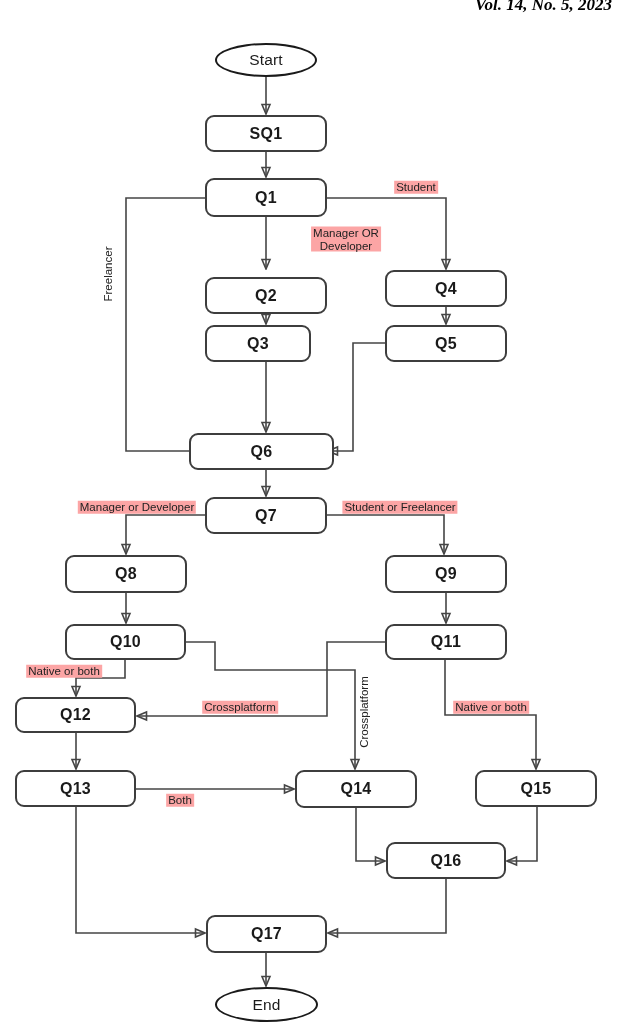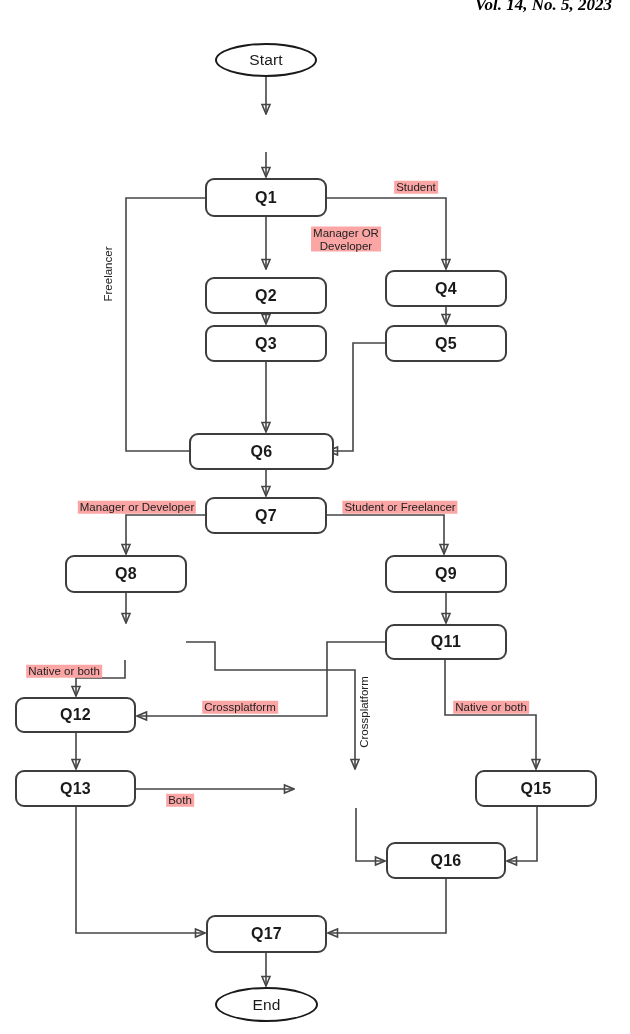--- a/index.html
+++ b/index.html
@@ -65,46 +65,49 @@
     <path d="M136,789 H294" marker-end="url(#arr)"></path>
     <path d="M356,808 V861 H385" marker-end="url(#arr)"></path>
     <path d="M537,807 V861 H507" marker-end="url(#arr)"></path>
     <path d="M446,879 V933 H328" marker-end="url(#arr)"></path>
     <path d="M76,807 V933 H205" marker-end="url(#arr)"></path>
     <path d="M266,953 V986" marker-end="url(#arr)"></path>
   </svg>
 
   <div class="node terminal" style="left:215px;top:43px;width:102px;height:34px;">Start</div>
 
+  <div class="node" style="left:205px;top:115px;width:122px;height:37px;">SQ1</div>
 
   <div class="node" style="left:205px;top:178px;width:122px;height:39px;">Q1</div>
 
   <div class="node" style="left:205px;top:270px;width:122px;height:37px;margin-top:7px;">Q2</div>
 
   <div class="node" style="left:385px;top:270px;width:122px;height:37px;">Q4</div>
 
-  <div class="node" style="left:205px;top:325px;width:122px;height:37px;">Q3</div>
+  <div class="node" style="left:205px;top:325px;width:106px;height:37px;">Q3</div>
 
   <div class="node" style="left:385px;top:325px;width:122px;height:37px;">Q5</div>
 
   <div class="node" style="left:189px;top:433px;width:145px;height:37px;">Q6</div>
 
   <div class="node" style="left:205px;top:497px;width:122px;height:37px;">Q7</div>
 
   <div class="node" style="left:65px;top:555px;width:122px;height:38px;">Q8</div>
 
   <div class="node" style="left:385px;top:555px;width:122px;height:38px;">Q9</div>
 
+  <div class="node" style="left:65px;top:624px;width:121px;height:36px;">Q10</div>
 
   <div class="node" style="left:385px;top:624px;width:122px;height:36px;">Q11</div>
 
   <div class="node" style="left:15px;top:697px;width:121px;height:36px;">Q12</div>
 
   <div class="node" style="left:15px;top:770px;width:121px;height:37px;">Q13</div>
 
+  <div class="node" style="left:295px;top:770px;width:122px;height:38px;">Q14</div>
 
   <div class="node" style="left:475px;top:770px;width:122px;height:37px;">Q15</div>
 
   <div class="node" style="left:386px;top:842px;width:120px;height:37px;">Q16</div>
 
   <div class="node" style="left:206px;top:915px;width:121px;height:38px;">Q17</div>
 
   <div class="node terminal" style="left:215px;top:987px;width:103px;height:35px;">End</div>
 
   <div class="edge-label" style="left:416px;top:187px;">Student</div>

